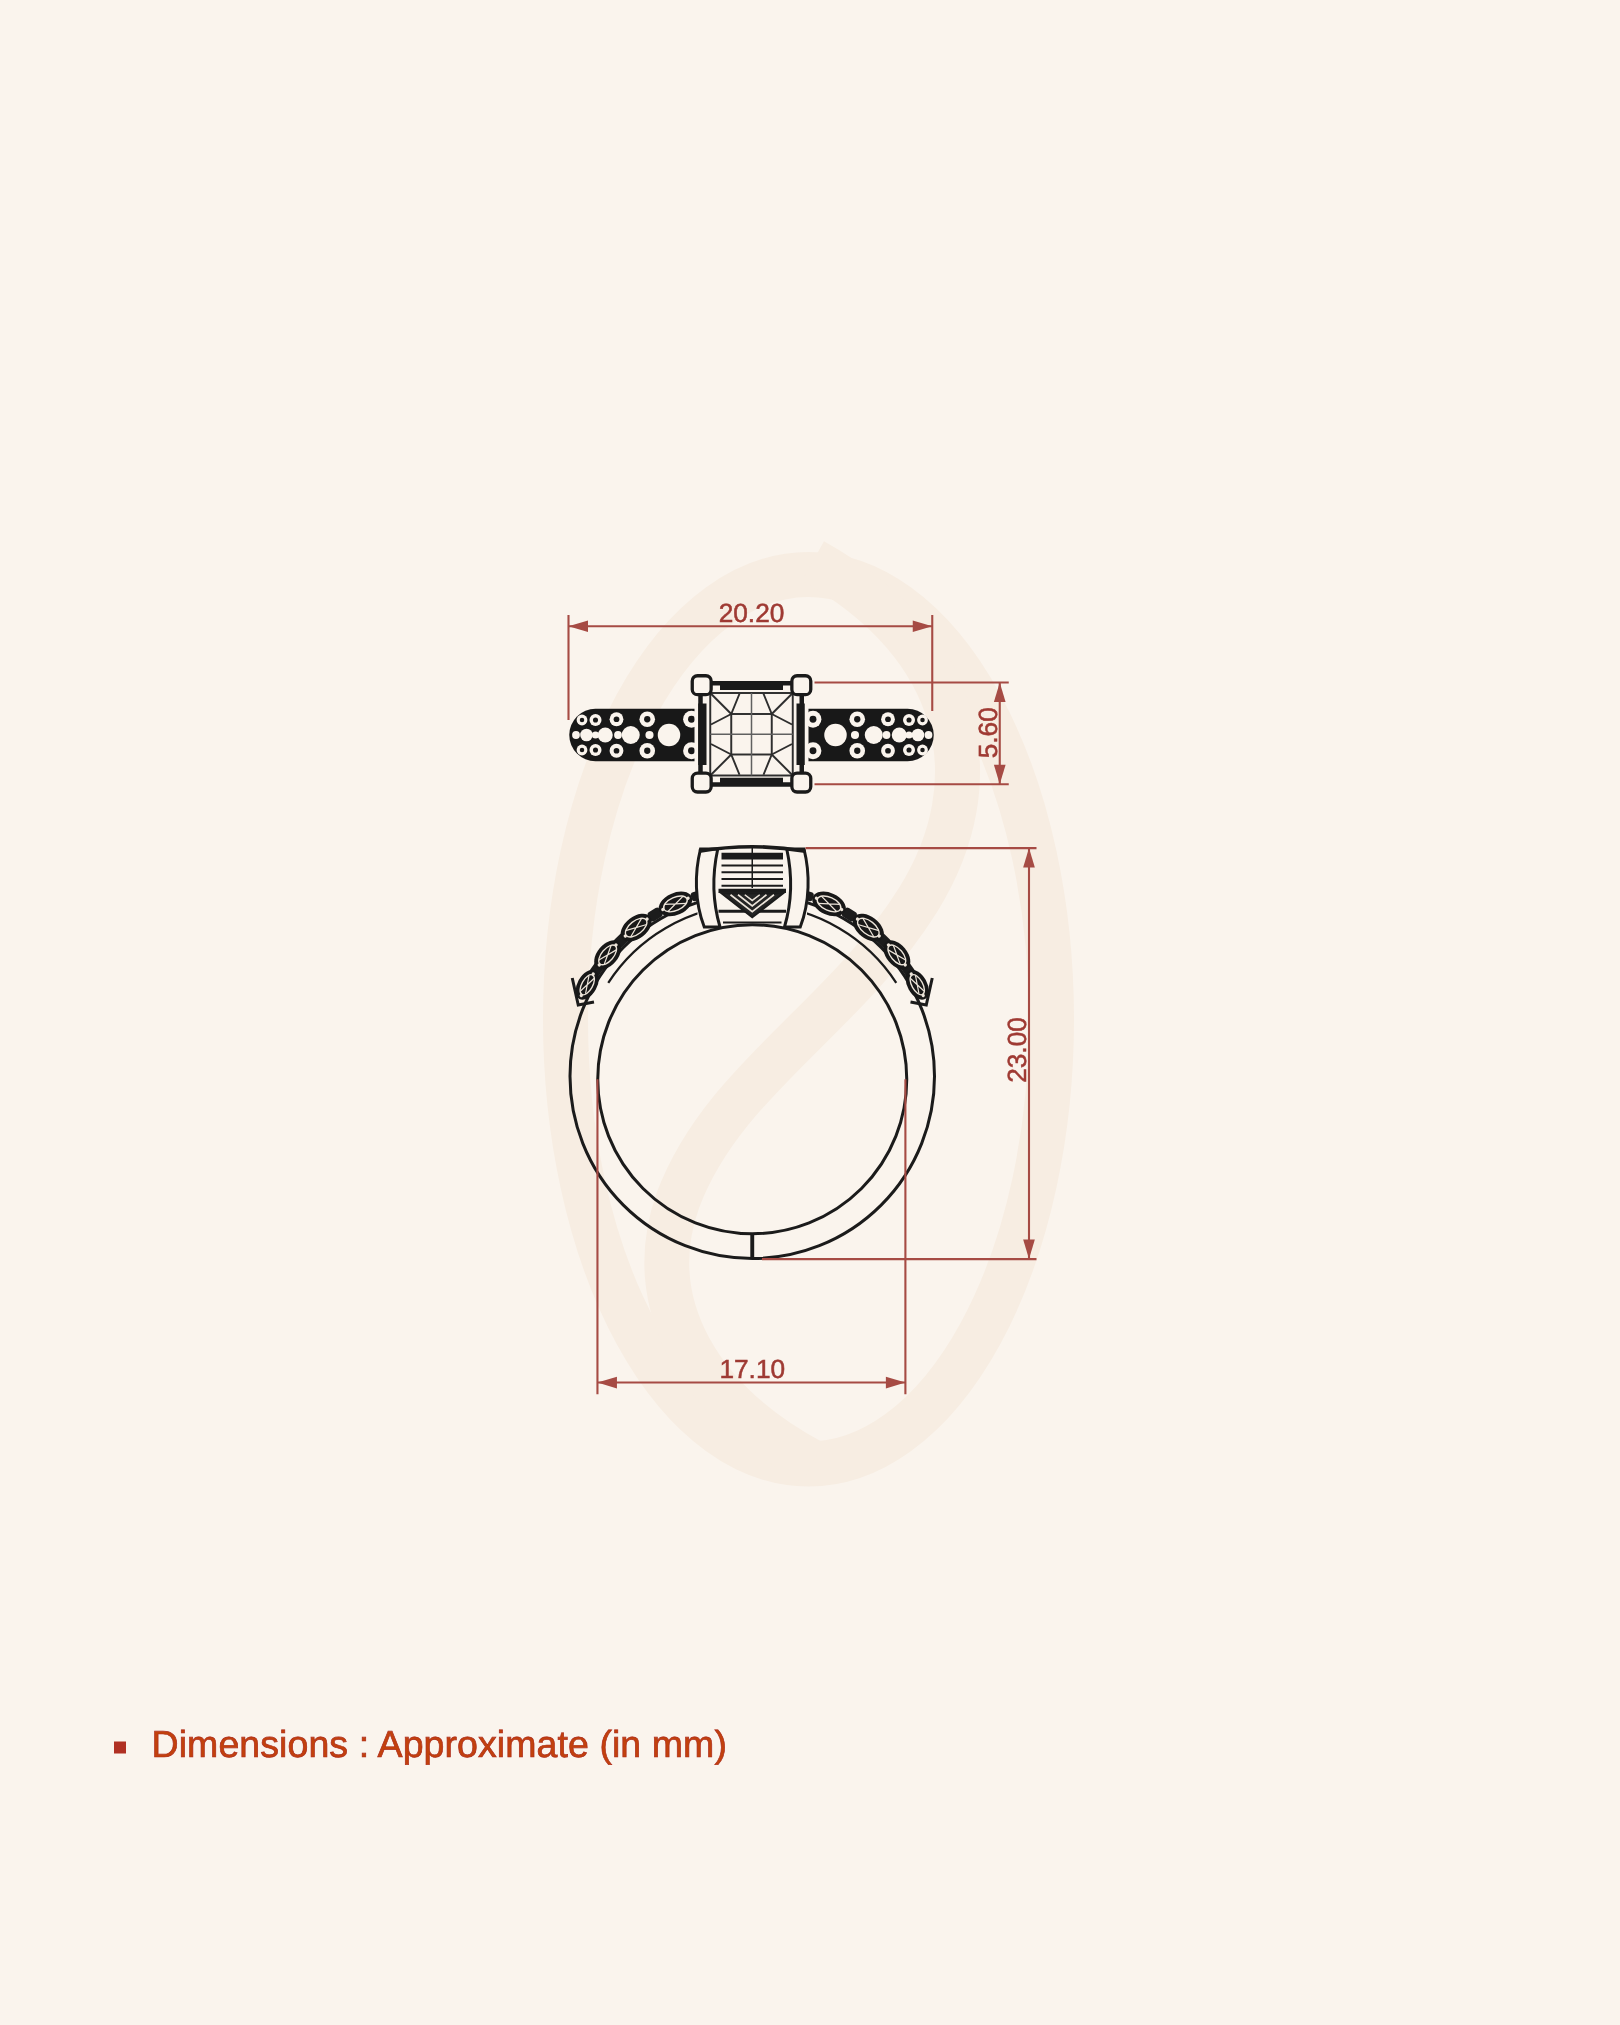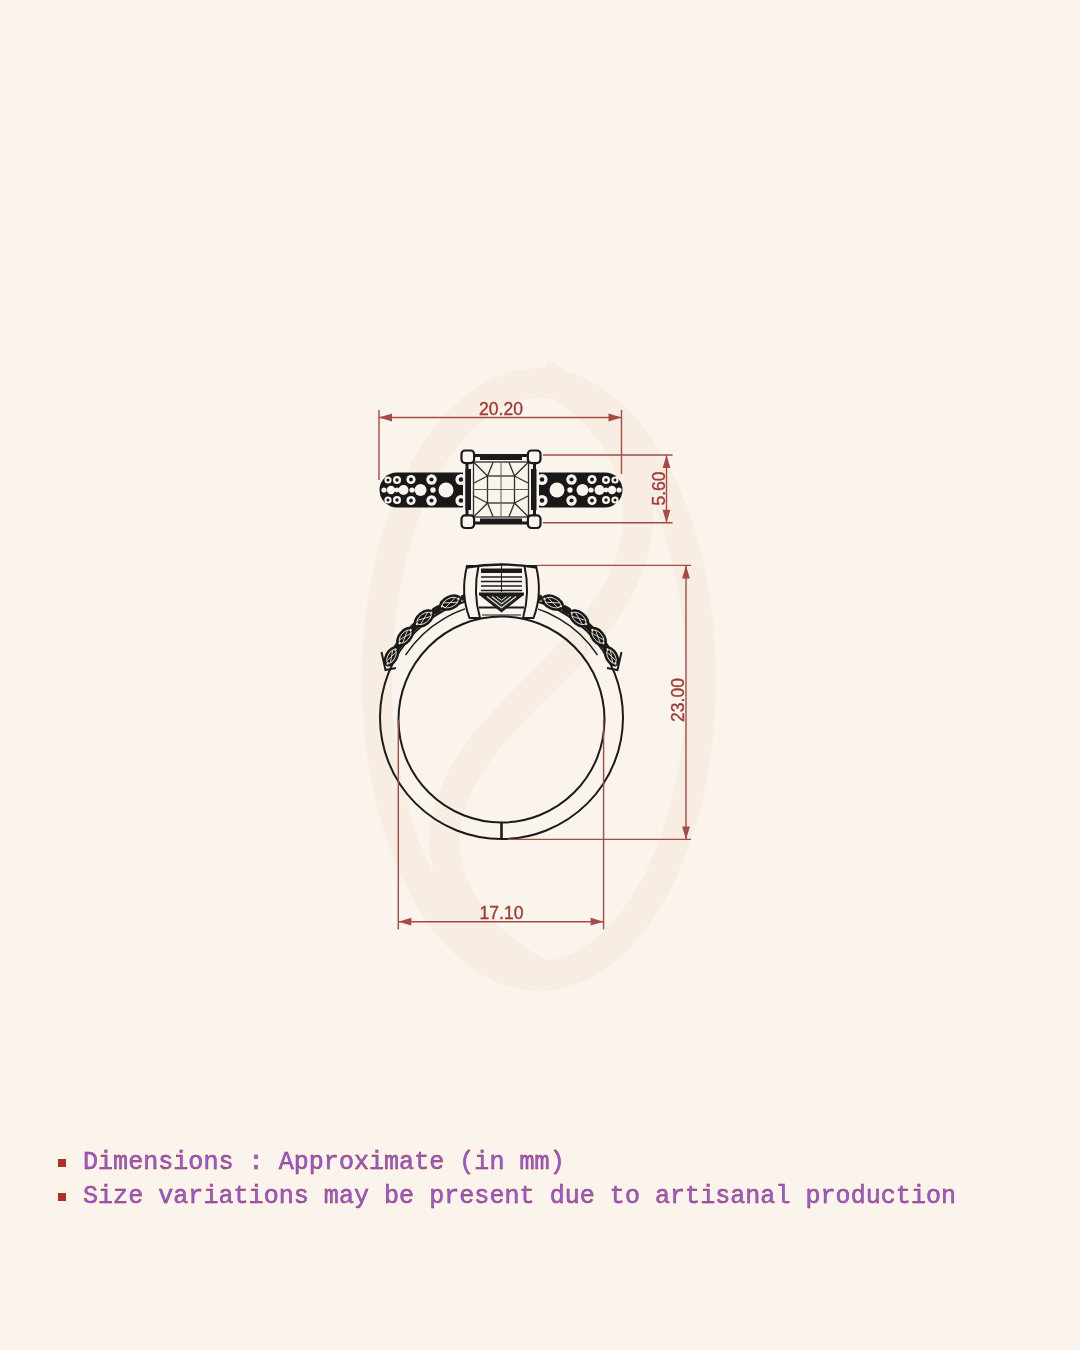--- a/index.html
+++ b/index.html
@@ -1,18 +1,18 @@
 <!DOCTYPE html>
 <html><head>
 <meta charset="utf-8">
 <style>
   html,body{margin:0;padding:0;}
   #page{position:relative;width:1080px;height:1350px;background:#faf4ed;overflow:hidden;
         font-family:"Liberation Sans", sans-serif;}
-  #notes{position:absolute;left:58px;top:1145.6px;color:#8b5cf6;font-size:25px;line-height:34.6px;letter-spacing:0.05px;font-family:Liberation Mono, monospace;-webkit-text-stroke:0.45px #ad2b1d;}
+  #notes{position:absolute;left:76px;top:1145.6px;color:#c2410c;font-size:25px;line-height:34.6px;letter-spacing:0.05px;-webkit-text-stroke:0.45px #ad2b1d;}
   #notes .row{white-space:nowrap;}
   #notes .b{display:inline-block;width:8px;height:8px;background:#b03023;margin-right:17px;vertical-align:2px;}
 </style>
 </head>
 <body>
 <div id="page">
 <svg width="1080" height="1350" viewBox="0 0 1080 1350" style="position:absolute;left:0;top:0">
 
   <g fill="none" stroke="#f7ede2" stroke-width="30">
     <ellipse cx="539" cy="679.5" rx="162" ry="296.5"></ellipse>
@@ -259,15 +259,14 @@
   </g>
   <g font-family="Liberation Sans, sans-serif" font-size="17.5" fill="#9f3a33" stroke="#9f3a33" stroke-width="0.35">
     <text x="501" y="414.5" text-anchor="middle">20.20</text>
     <text x="501.5" y="918.5" text-anchor="middle">17.10</text>
     <text transform="translate(664.5 488.5) rotate(-90)" text-anchor="middle">5.60</text>
     <text transform="translate(684 700) rotate(-90)" text-anchor="middle">23.00</text>
   </g>
 </svg>
 <div id="notes">
   <div class="row"><span class="b"></span>Dimensions : Approximate (in mm)</div>
-  <div class="row"><span class="b"></span>Size variations may be present due to artisanal production</div>
 </div>
 </div>
 
 </body></html>

